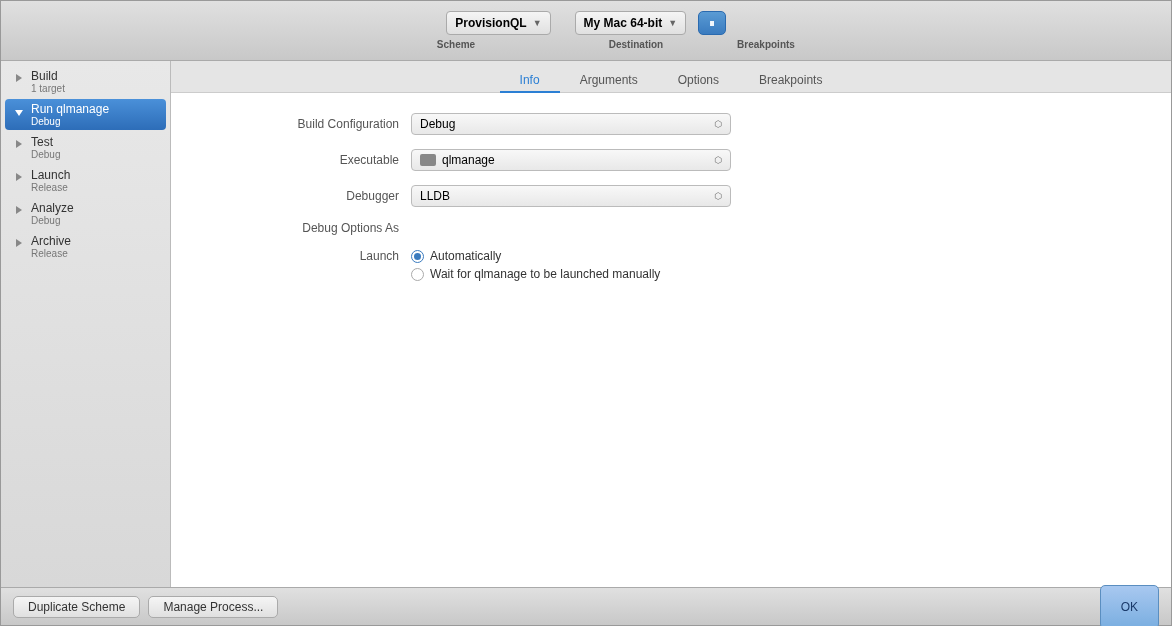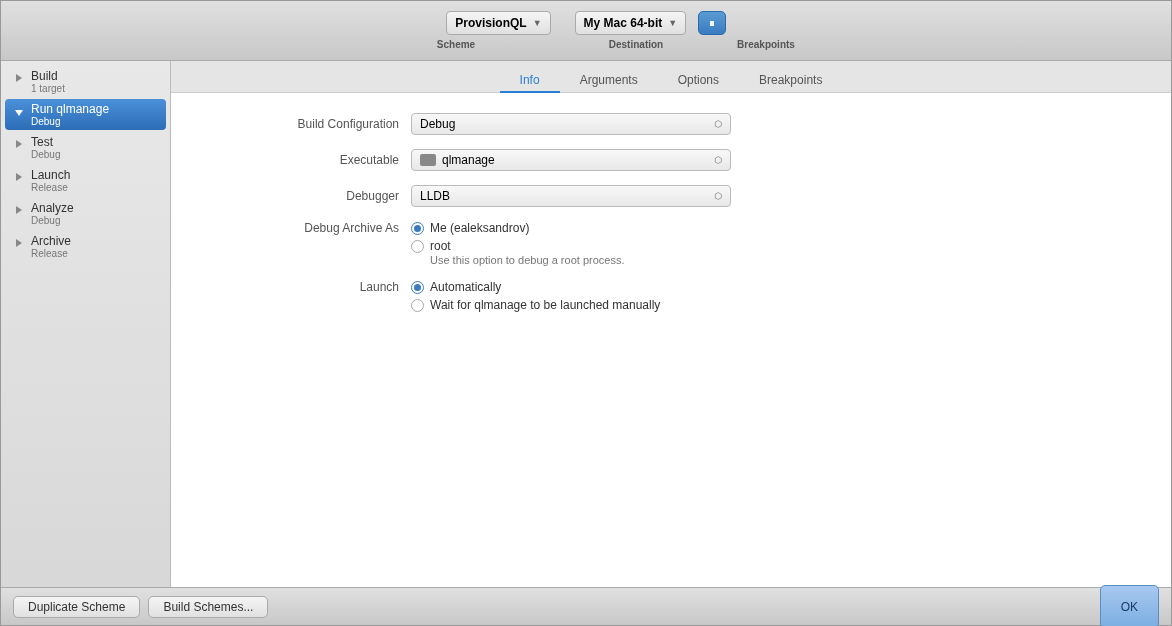--- a/index.html
+++ b/index.html
@@ -458,34 +458,21 @@
           <div class="form-label">Debugger</div>
           <div class="form-control-wrap">
             <div class="select-control">
               <span>LLDB</span>
               <span class="select-arrow">⬡</span>
             </div>
           </div>
         </div>
 
         <div class="form-row top-align">
-          <div class="form-label">Debug Archive As</div>
-          <div class="radio-group">
-            <div class="radio-item">
-              <div class="radio-circle checked"></div>
-              <span class="radio-label">Me (ealeksandrov)</span>
-            </div>
-            <div class="radio-item">
-              <div class="radio-circle"></div>
-              <div>
-                <div class="radio-label">root</div>
-                <div class="radio-sub">Use this option to debug a root process.</div>
-              </div>
-            </div>
-          </div>
+          <div class="form-label">Debug Options As</div>
         </div>
 
         <div class="form-row top-align">
           <div class="form-label">Launch</div>
           <div class="radio-group">
             <div class="radio-item">
               <div class="radio-circle checked"></div>
               <span class="radio-label">Automatically</span>
             </div>
             <div class="radio-item">
@@ -496,18 +483,18 @@
         </div>
 
       </div>
 
     </div>
   </div>
 
   <div class="bottom-bar">
     <div class="bottom-bar-left">
       <button class="bottom-btn">Duplicate Scheme</button>
-      <button class="bottom-btn">Build Schemes...</button>
+      <button class="bottom-btn">Manage Process...</button>
     </div>
     <button class="ok-btn">OK</button>
   </div>
 
 </div>
 
 </body></html>

